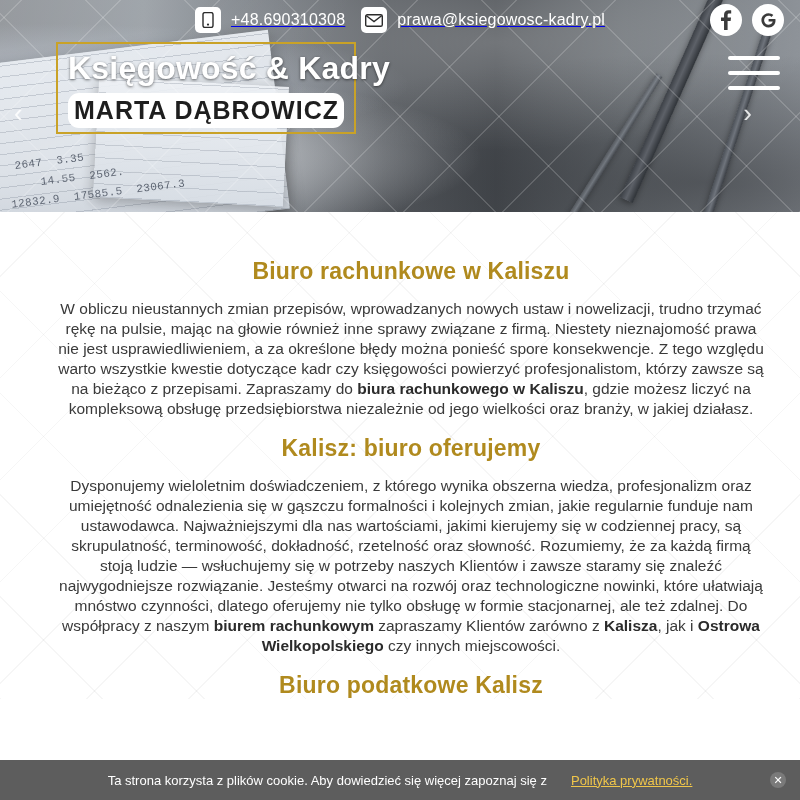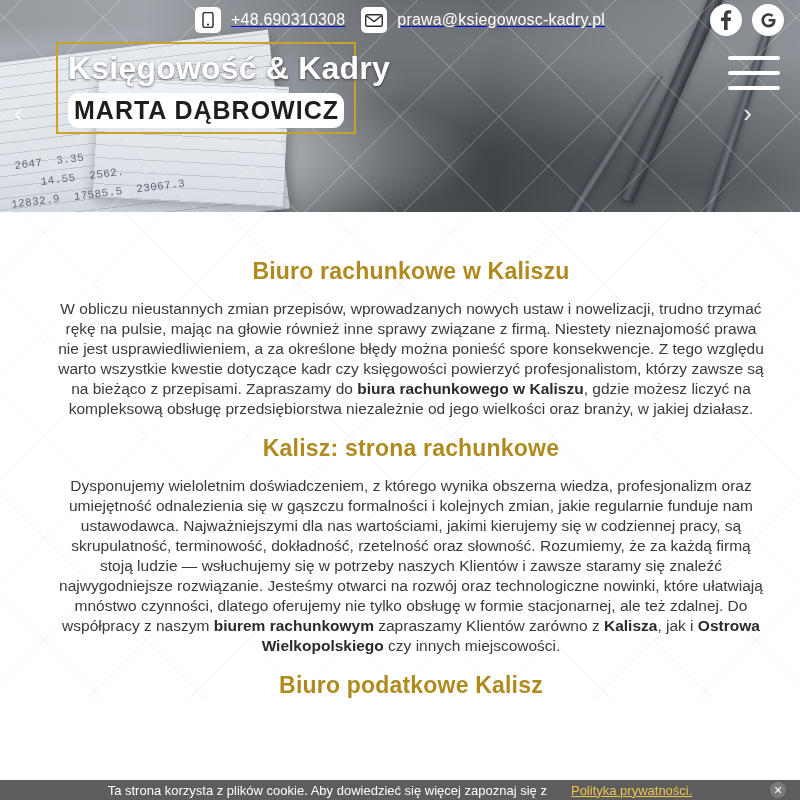--- a/index.html
+++ b/index.html
@@ -220,21 +220,21 @@
     font-size: 15.5px;
     line-height: 20px;
     position: relative;
   }
   p.body-text b { font-weight: bold; color: #2b2b2b; }
 
   
   .cookiebar {
     position: absolute;
     left: 0; right: 0; bottom: 0;
-    height: 20px;
+    height: 40px;
     background: #5d5d5d;
     color: #ffffff;
     display: flex;
     align-items: center;
     justify-content: center;
     font-size: 13px;
     z-index: 20;
     gap: 12px;
   }
   .cookiebar a {
@@ -336,21 +336,21 @@
     <div class="arrow left">‹</div>
     <div class="arrow right">›</div>
   </div>
 
   <div class="content">
     <div class="content-lattice"></div>
 
     <h2 class="section-title">Biuro rachunkowe w Kaliszu</h2>
     <p class="body-text"><span>W obliczu nieustannych zmian przepisów, wprowadzanych nowych ustaw i nowelizacji, trudno trzymać rękę na pulsie, mając na głowie również inne sprawy związane z firmą. Niestety nieznajomość prawa nie jest usprawiedliwieniem, a za określone błędy można ponieść spore konsekwencje. Z tego względu warto wszystkie kwestie dotyczące kadr czy księgowości powierzyć profesjonalistom, którzy zawsze są na bieżąco z przepisami. Zapraszamy do </span><b>biura rachunkowego w Kaliszu</b><span>, gdzie możesz liczyć na kompleksową obsługę przedsiębiorstwa niezależnie od jego wielkości oraz branży, w jakiej działasz.</span></p>
 
-    <h2 class="section-title">Kalisz: strona rachunkowe</h2>
+    <h2 class="section-title">Kalisz: biuro oferujemy</h2>
     <p class="body-text"><span>Dysponujemy wieloletnim doświadczeniem, z którego wynika obszerna wiedza, profesjonalizm oraz umiejętność odnalezienia się w gąszczu formalności i kolejnych zmian, jakie regularnie funduje nam ustawodawca. Najważniejszymi dla nas wartościami, jakimi kierujemy się w codziennej pracy, są skrupulatność, terminowość, dokładność, rzetelność oraz słowność. Rozumiemy, że za każdą firmą stoją ludzie — wsłuchujemy się w potrzeby naszych Klientów i zawsze staramy się znaleźć najwygodniejsze rozwiązanie. Jesteśmy otwarci na rozwój oraz technologiczne nowinki, które ułatwiają mnóstwo czynności, dlatego oferujemy nie tylko obsługę w formie stacjonarnej, ale też zdalnej. Do współpracy z naszym </span><b>biurem rachunkowym</b><span> zapraszamy Klientów zarówno z </span><b>Kalisza</b><span>, jak i </span><b>Ostrowa Wielkopolskiego</b><span> czy innych miejscowości.</span></p>
 
     <h2 class="section-title">Biuro podatkowe Kalisz</h2>
   </div>
 
   <div class="cookiebar">
     <span>Ta strona korzysta z plików cookie. Aby dowiedzieć się więcej zapoznaj się z</span>
     <a href="#">Polityka prywatności.</a>
     <span class="cookie-close">✕</span>
   </div>

